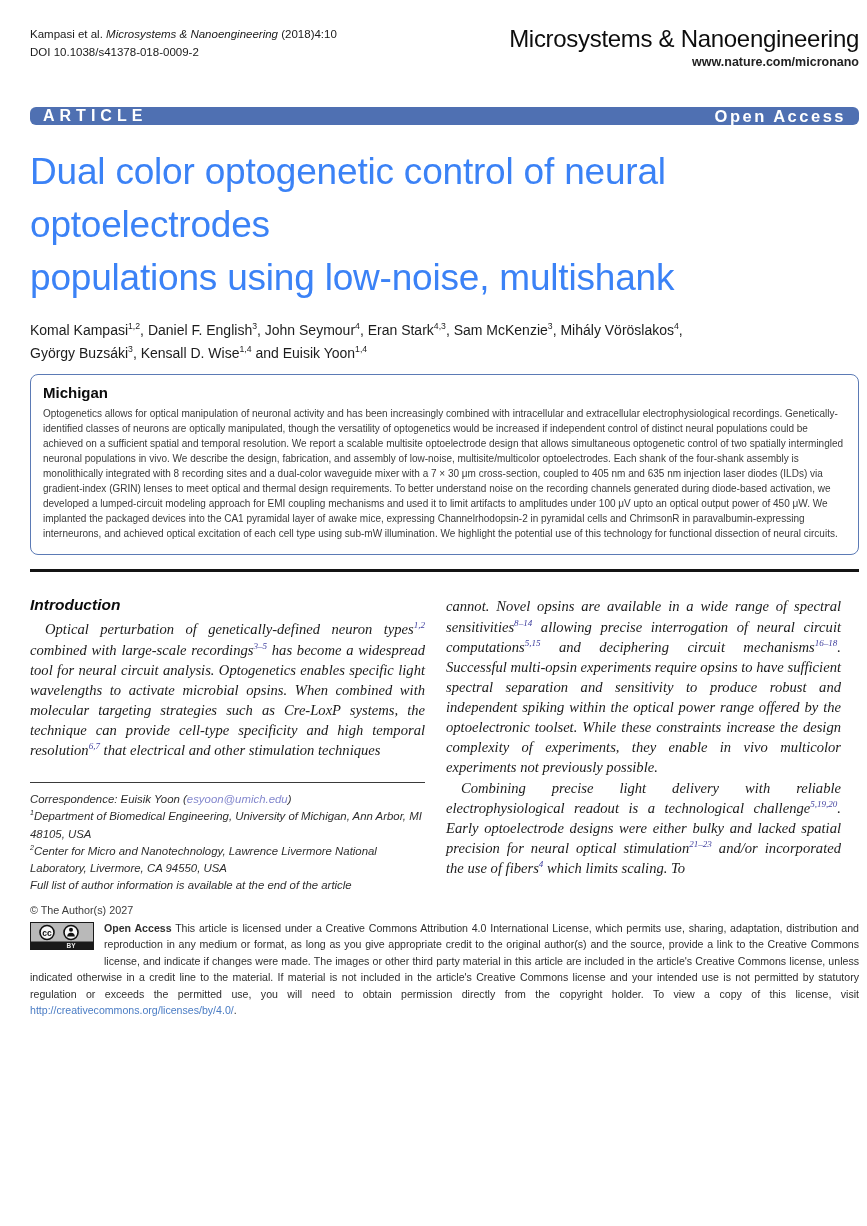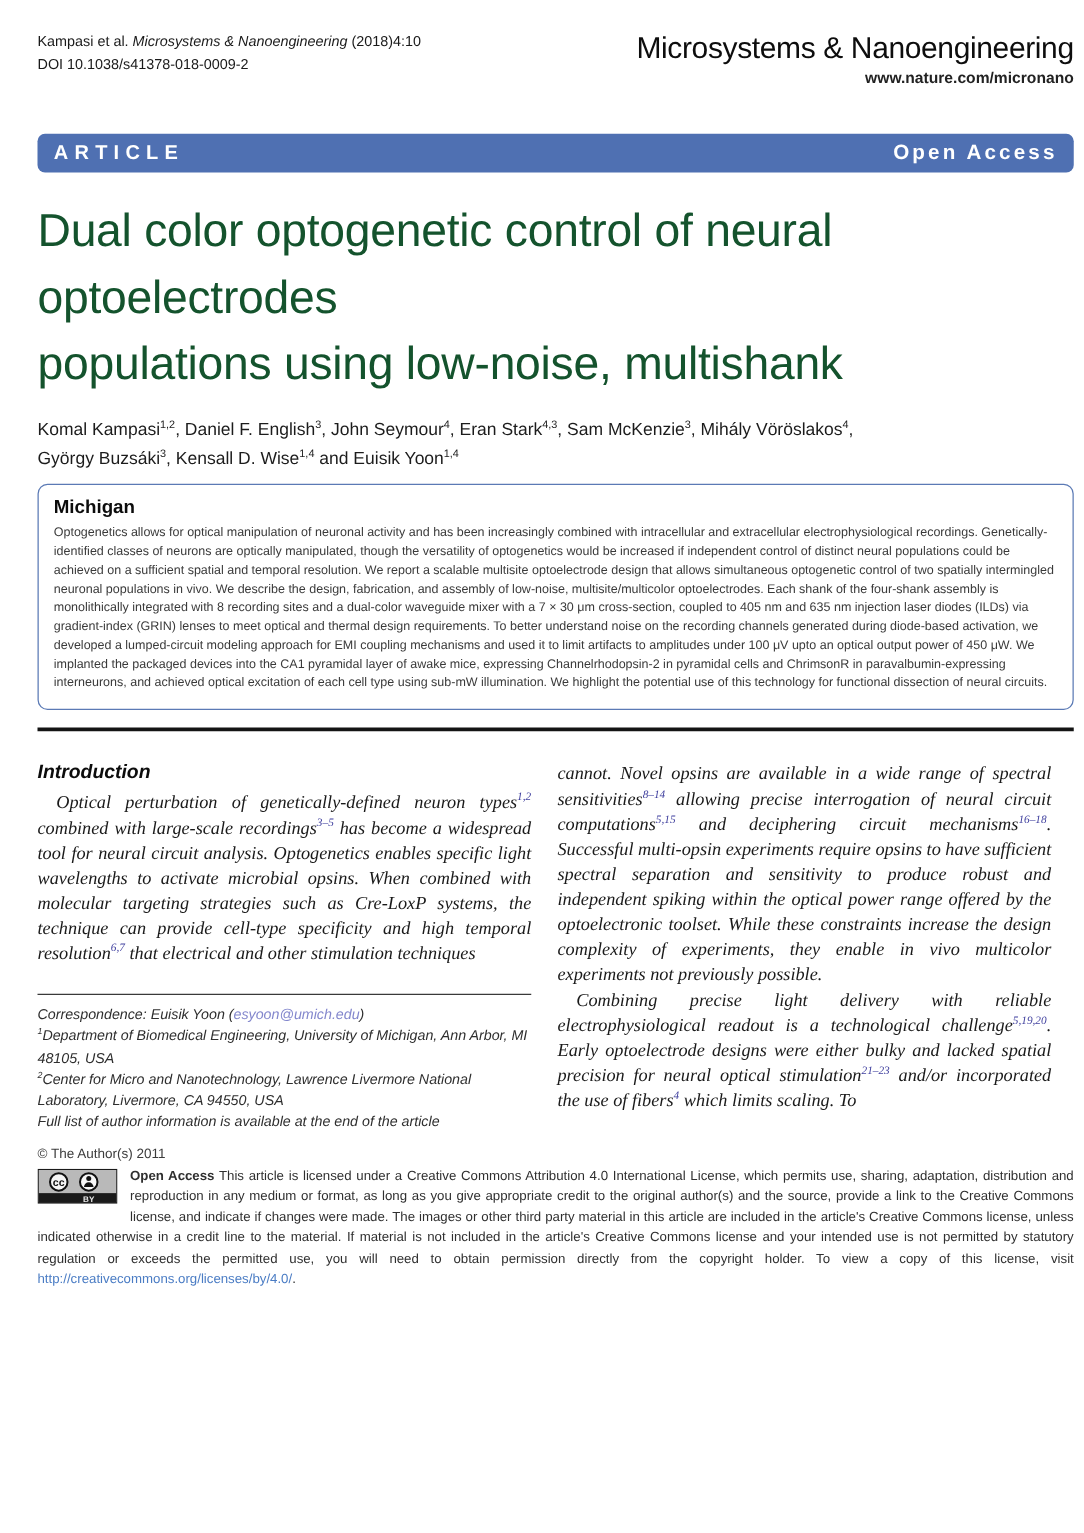--- a/index.html
+++ b/index.html
@@ -12,28 +12,28 @@
 
   
   .hdr{display:flex;justify-content:space-between;align-items:flex-start;}
   .hdr-left{font-size:11.5px;line-height:1.55;color:#1a1a1a;}
   .hdr-right{text-align:right;}
   .logo{font-size:24px;color:#0d0d0d;letter-spacing:-0.3px;line-height:1.1;}
   .site{font-size:12.5px;font-weight:bold;color:#222;margin-top:3px;}
 
   
   .banner{
-    margin-top:38px;background:var(--banner,#4f70b2);border-radius:6px;height:31px;
+    margin-top:38px;background:var(--banner,#4f70b2);border-radius:6px;height:18px;
     display:flex;align-items:center;justify-content:space-between;padding:0 13px;
   }
   .banner .lbl{color:#fff;font-weight:bold;font-size:16px;letter-spacing:5px;}
   .banner .oa{color:#fff;font-weight:bold;font-size:16.5px;letter-spacing:2.5px;}
 
   
-  .title{margin-top:21px;font-size:37px;line-height:1.43;color:#14532d;font-weight:normal;letter-spacing:-0.2px;}
+  .title{margin-top:21px;font-size:37px;line-height:1.43;color:#3b82f6;font-weight:normal;letter-spacing:-0.2px;}
   .authors{margin-top:14px;font-size:14px;line-height:1.62;color:#1c1c1c;}
   sup{font-size:0.62em;line-height:0;}
 
   
   .abstract{margin-top:10px;border:1.5px solid var(--box-border,#5b7ab5);border-radius:8px;padding:9px 14px 13px 12px;}
   .abstract h3{margin:0 0 5px 0;font-size:15px;color:#0c0c0c;}
   .abstract p{margin:0;font-size:10px;line-height:1.5;color:#3a3a3a;}
 
   .divider{margin-top:14px;height:3px;background:#141414;}
 
@@ -111,21 +111,21 @@
         <div>Full list of author information is available at the end of the article</div>
       </div>
     </div>
     <div class="col">
       <p class="bodytext">cannot. Novel opsins are available in a wide range of spectral sensitivities<sup class="ref">8–14</sup> allowing precise interrogation of neural circuit computations<sup class="ref">5,15</sup> and deciphering circuit mechanisms<sup class="ref">16–18</sup>. Successful multi-opsin experiments require opsins to have sufficient spectral separation and sensitivity to produce robust and independent spiking within the optical power range offered by the optoelectronic toolset. While these constraints increase the design complexity of experiments, they enable in vivo multicolor experiments not previously possible.</p>
       <p class="bodytext indent">Combining precise light delivery with reliable electrophysiological readout is a technological challenge<sup class="ref">5,19,20</sup>. Early optoelectrode designs were either bulky and lacked spatial precision for neural optical stimulation<sup class="ref">21–23</sup> and/or incorporated the use of fibers<sup class="ref">4</sup> which limits scaling. To</p>
     </div>
   </div>
 
   <div class="bottom">
-    <div class="copyright">© The Author(s) 2011</div>
+    <div class="copyright">© The Author(s) 2027</div>
     <div class="license">
       <span class="badge">
         <svg width="64" height="28" viewBox="0 0 64 28">
           <rect x="0.5" y="0.5" width="63" height="27" fill="#b9b9b9" stroke="#1a1a1a"></rect>
           <rect x="1" y="19.5" width="62" height="7.8" fill="#1a1a1a"></rect>
           <g>
             <circle cx="17" cy="10.5" r="7" fill="#f7f7f7" stroke="#111" stroke-width="1.6"></circle>
             <text x="17" y="13.6" text-anchor="middle" font-family="Liberation Sans, sans-serif" font-size="8.5" font-weight="bold" fill="#111">cc</text>
           </g>
           <g>

